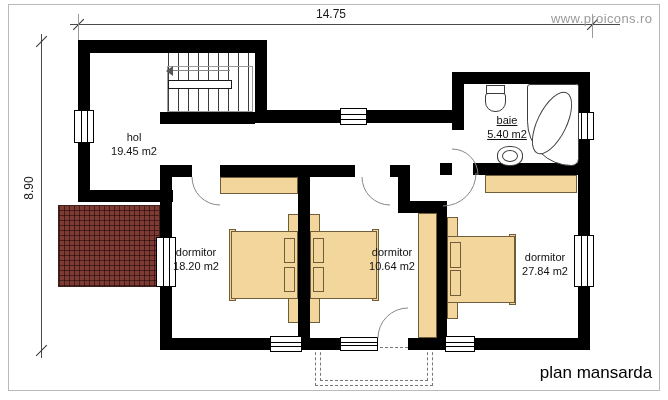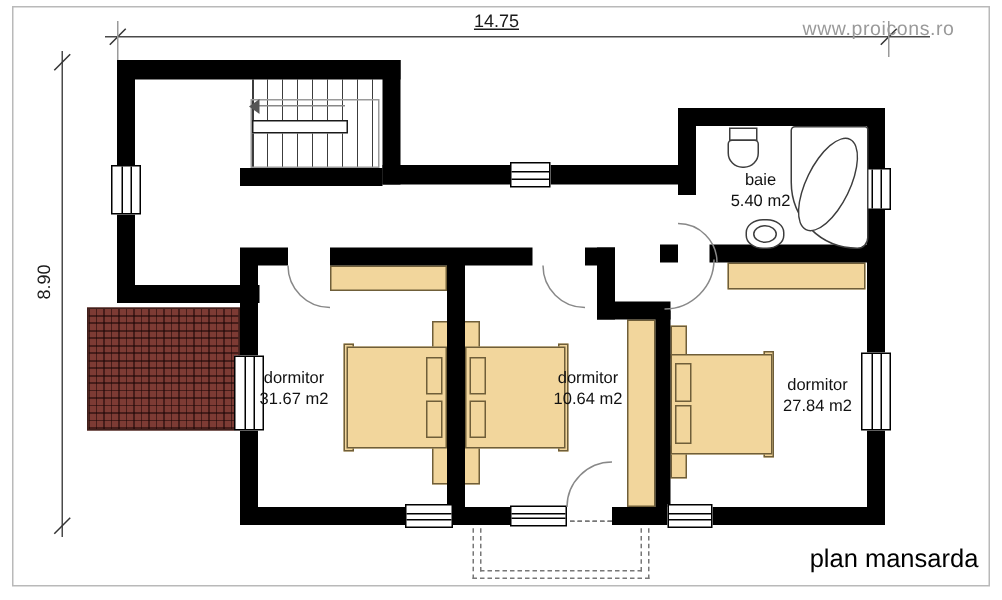--- a/index.html
+++ b/index.html
@@ -119,46 +119,50 @@
     <path d="M378,338 A30,30 0 0 1 408,308" fill="none" stroke="#888" stroke-width="1"></path>
   </svg>
 
   <div class="abs fix" style="left:486px;top:85px;width:19px;height:9px;"></div>
   <div class="abs fix" style="left:485px;top:93px;width:21px;height:19px;border-radius:3px 3px 10px 10px;"></div>
   <div class="abs fix" style="left:527px;top:84px;width:52px;height:82px;border-radius:4px 3px 10px 60px;"></div>
   <div class="abs fix" style="left:537px;top:89px;width:30px;height:68px;border-radius:50%;transform:rotate(26deg);"></div>
   <div class="abs fix" style="left:497px;top:146px;width:26px;height:20px;border-radius:45%;"></div>
   <div class="abs fix" style="left:502px;top:150px;width:16px;height:12px;border-radius:50%;"></div>
 
-  <div class="abs rlabel" style="left:507px;top:113px;">
+  <div class="abs rlabel" style="left:134px;top:130px;">
+    <span>hol</span><br>
+    <span>19.45 m2</span>
+  </div>
+  <div class="abs rlabel" style="left:507px;top:113px;text-decoration:underline;">
     <span>baie</span><br>
     <span>5.40 m2</span>
   </div>
   <div class="abs rlabel" style="left:196px;top:245px;">
     <span>dormitor</span><br>
-    <span>31.67 m2</span>
+    <span>18.20 m2</span>
   </div>
   <div class="abs rlabel" style="left:392px;top:245px;">
     <span>dormitor</span><br>
     <span>10.64 m2</span>
   </div>
   <div class="abs rlabel" style="left:545px;top:250px;">
     <span>dormitor</span><br>
     <span>27.84 m2</span>
   </div>
 
   <div class="abs dimline" style="left:70px;top:24px;width:550px;height:1px;"></div>
   <div class="abs tick" style="left:71px;top:24px;"></div>
   <div class="abs tick" style="left:585px;top:24px;"></div>
   <div class="abs" style="left:78px;top:14px;width:1px;height:26px;background:#9a9a9a;"></div>
   <div class="abs" style="left:592px;top:14px;width:1px;height:24px;background:#9a9a9a;"></div>
-  <div class="abs dimtext" style="left:331px;top:7px;transform:translateX(-50%);text-decoration:underline;">14.75</div>
+  <div class="abs dimtext" style="left:331px;top:7px;transform:translateX(-50%);">14.75</div>
 
   <div class="abs dimline" style="left:41px;top:34px;width:1px;height:324px;"></div>
   <div class="abs tick" style="left:34px;top:41px;"></div>
   <div class="abs tick" style="left:34px;top:350px;"></div>
   <div class="abs dimtext" style="left:29px;top:188px;transform:translate(-50%,-50%) rotate(-90deg);">8.90</div>
 
-  <div class="abs wm" style="left:535px;top:11px;">www.proicons.ro</div>
+  <div class="abs wm" style="left:551px;top:11px;">www.proicons.ro</div>
 
   <div class="abs title" style="left:576px;top:363px;padding-left:40px;">plan mansarda</div>
 
 </div>
 
 </body></html>

